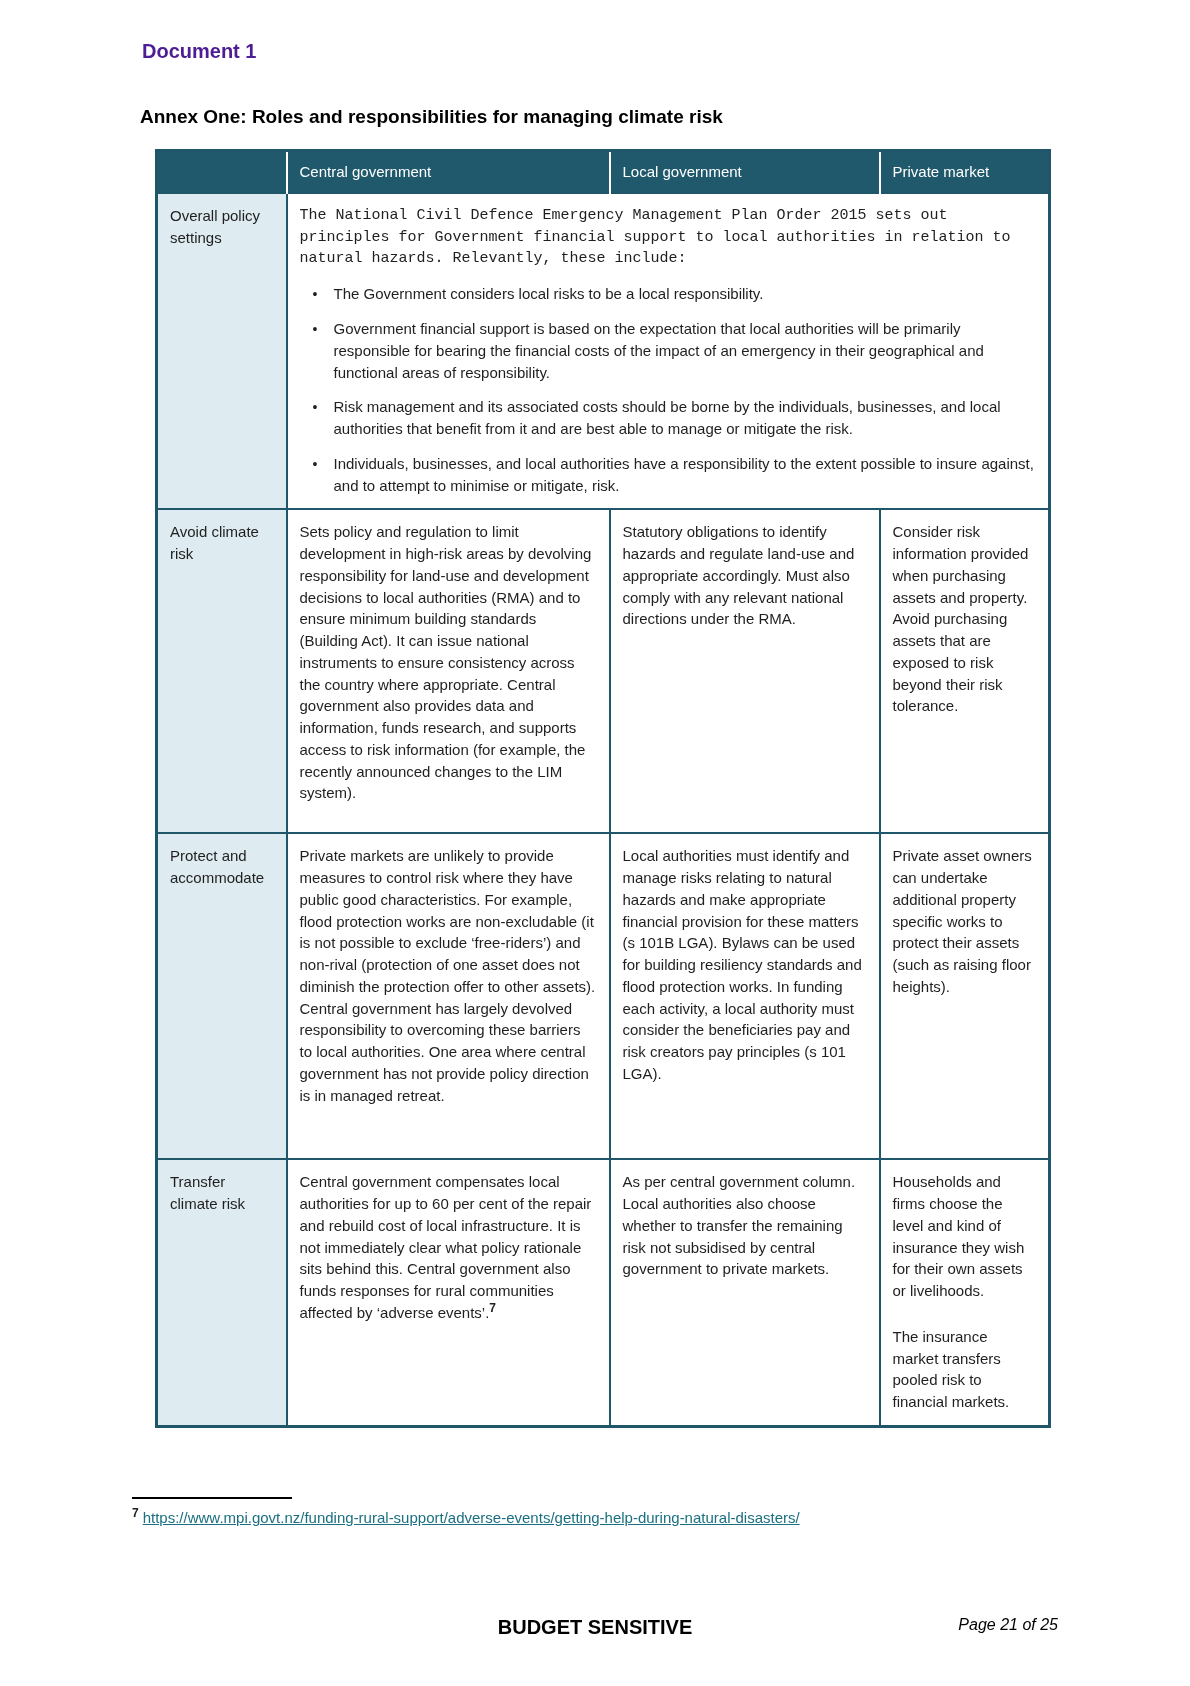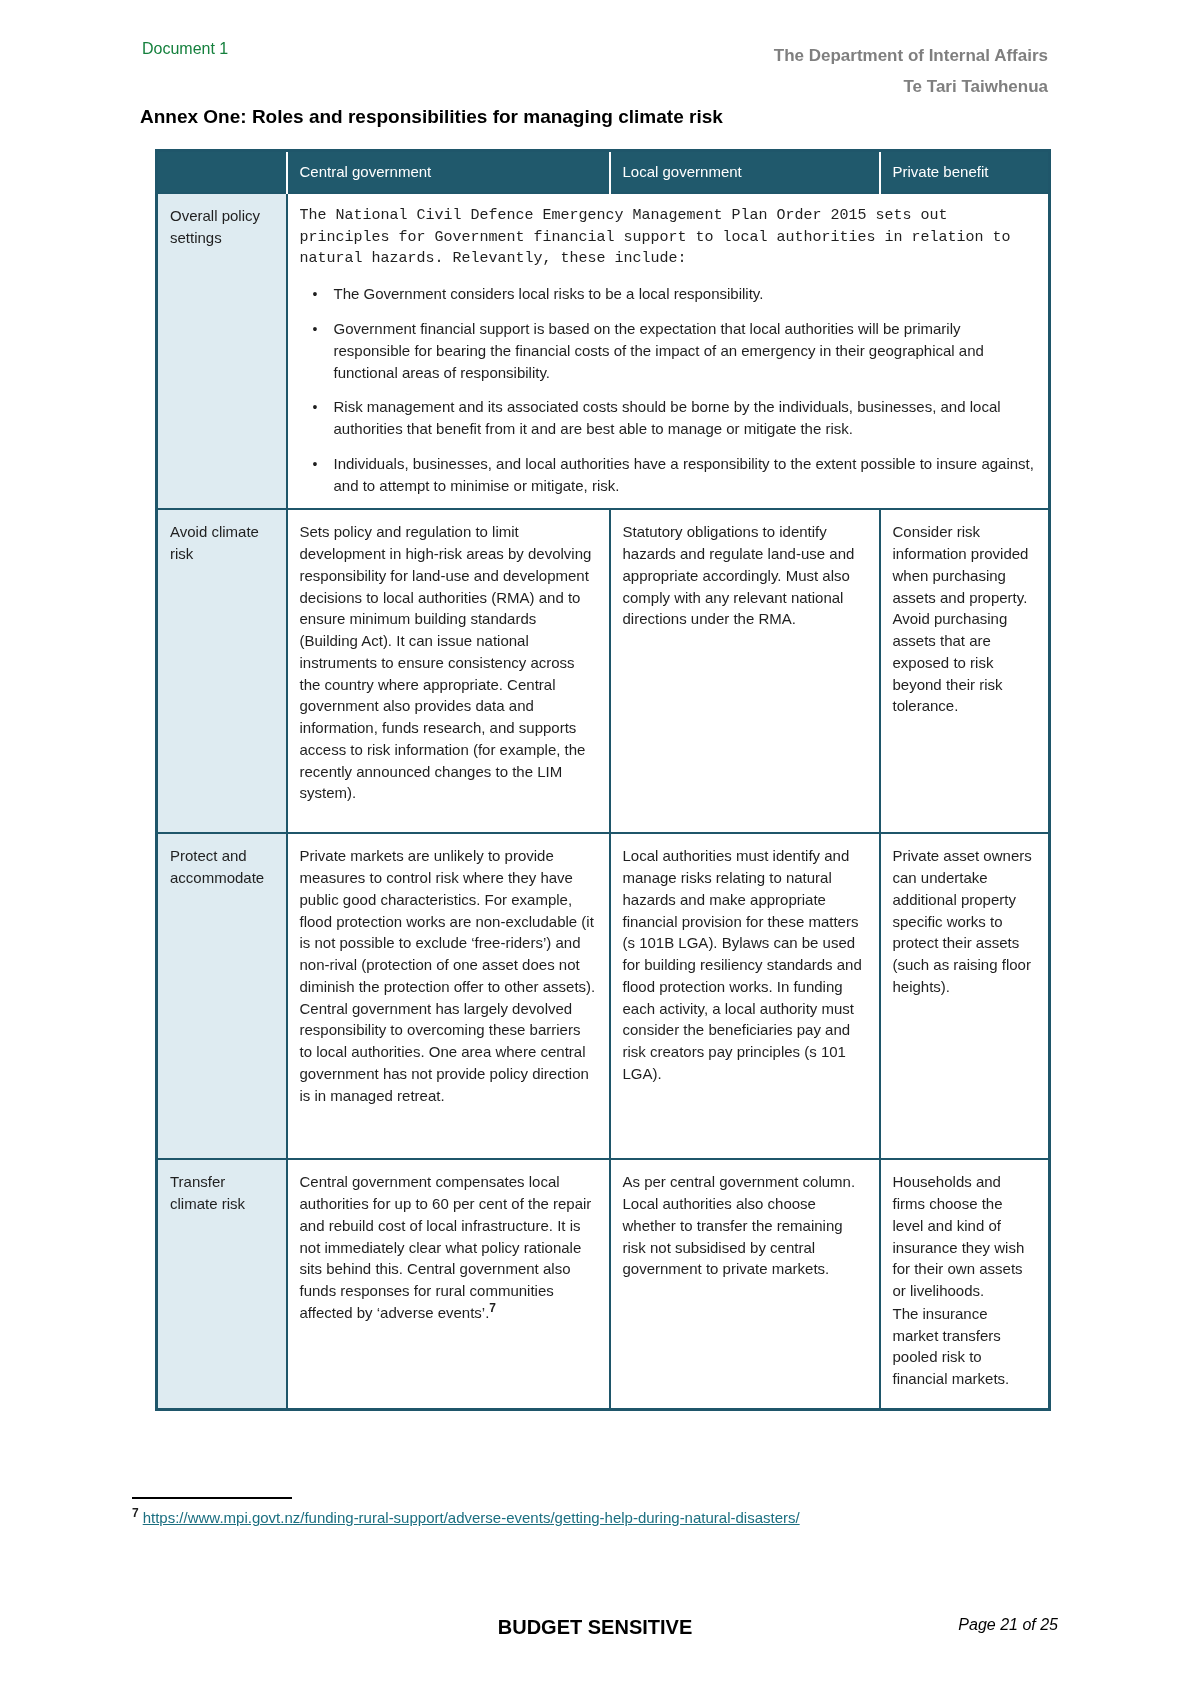--- a/index.html
+++ b/index.html
@@ -12,21 +12,21 @@
     position: relative;
     width: 1190px;
     height: 1686px;
     background: #ffffff;
     overflow: hidden;
   }
 
   
   .doc-label {
     position: absolute; top: 40px; left: 142px;
-    color: #15803d; font-size: 16px; font-weight: normal;
+    color: #4c1d95; font-size: 20px; font-weight: bold;
   }
   .org-block {
     position: absolute; top: 40px; right: 142px;
     text-align: right; color: #7f7f7f; font-weight: bold; font-size: 17px;
     line-height: 31px;
   }
 
   
   .annex-title {
     position: absolute; top: 106px; left: 140px;
@@ -77,21 +77,21 @@
   .intro { margin-bottom: 13px; font-family: Liberation Mono, monospace; }
   ul.bullets { list-style: none; }
   ul.bullets li { display: flex; margin-bottom: 13px; }
   ul.bullets li:last-child { margin-bottom: 0; }
   .bullet-dot {
     flex: 0 0 34px; padding-left: 13px;
     font-size: 14px; line-height: 22px;
   }
   .bullet-text { flex: 1 1 auto; }
 
-  .cell-para + .cell-para { margin-top: 1px; }
+  .cell-para + .cell-para { margin-top: 24px; }
   sup.fn-ref { font-size: 12px; font-weight: bold; line-height: 0; vertical-align: super; }
 
   
   .footnote-rule {
     position: absolute; top: 1497px; left: 132px;
     width: 160px; border-top: 2px solid #000000;
   }
   .footnote {
     position: absolute; top: 1506px; left: 132px;
     font-size: 15px;
@@ -111,41 +111,37 @@
     position: absolute; right: 132px;
     font-style: italic; font-size: 16px; color: #000000;
   }
 </style>
 </head>
 <body>
 
 <div class="page">
 
   <div class="doc-label">Document 1</div>
-  <div class="org-block">
-    <div>The Department of Internal Affairs</div>
-    <div>Te Tari Taiwhenua</div>
-  </div>
 
   <div class="annex-title">Annex One: Roles and responsibilities for managing climate risk</div>
 
   <div class="tbl-wrap">
     <table class="roles">
       <colgroup>
         <col class="c-label">
           <col class="c-central">
           <col class="c-local">
           <col class="c-private">
       </colgroup>
       <thead>
         <tr>
           <th></th>
           <th class="sep">Central government</th>
           <th class="sep">Local government</th>
-          <th class="sep">Private benefit</th>
+          <th class="sep">Private market</th>
         </tr>
       </thead>
       <tbody>
 
         <tr class="r1">
           <td class="label-cell">Overall policy settings</td>
           <td colspan="3">
             <div class="intro">The National Civil Defence Emergency Management Plan Order 2015 sets out principles for Government financial support to local authorities in relation to natural hazards. Relevantly, these include:</div>
             <ul class="bullets">
               <li>

